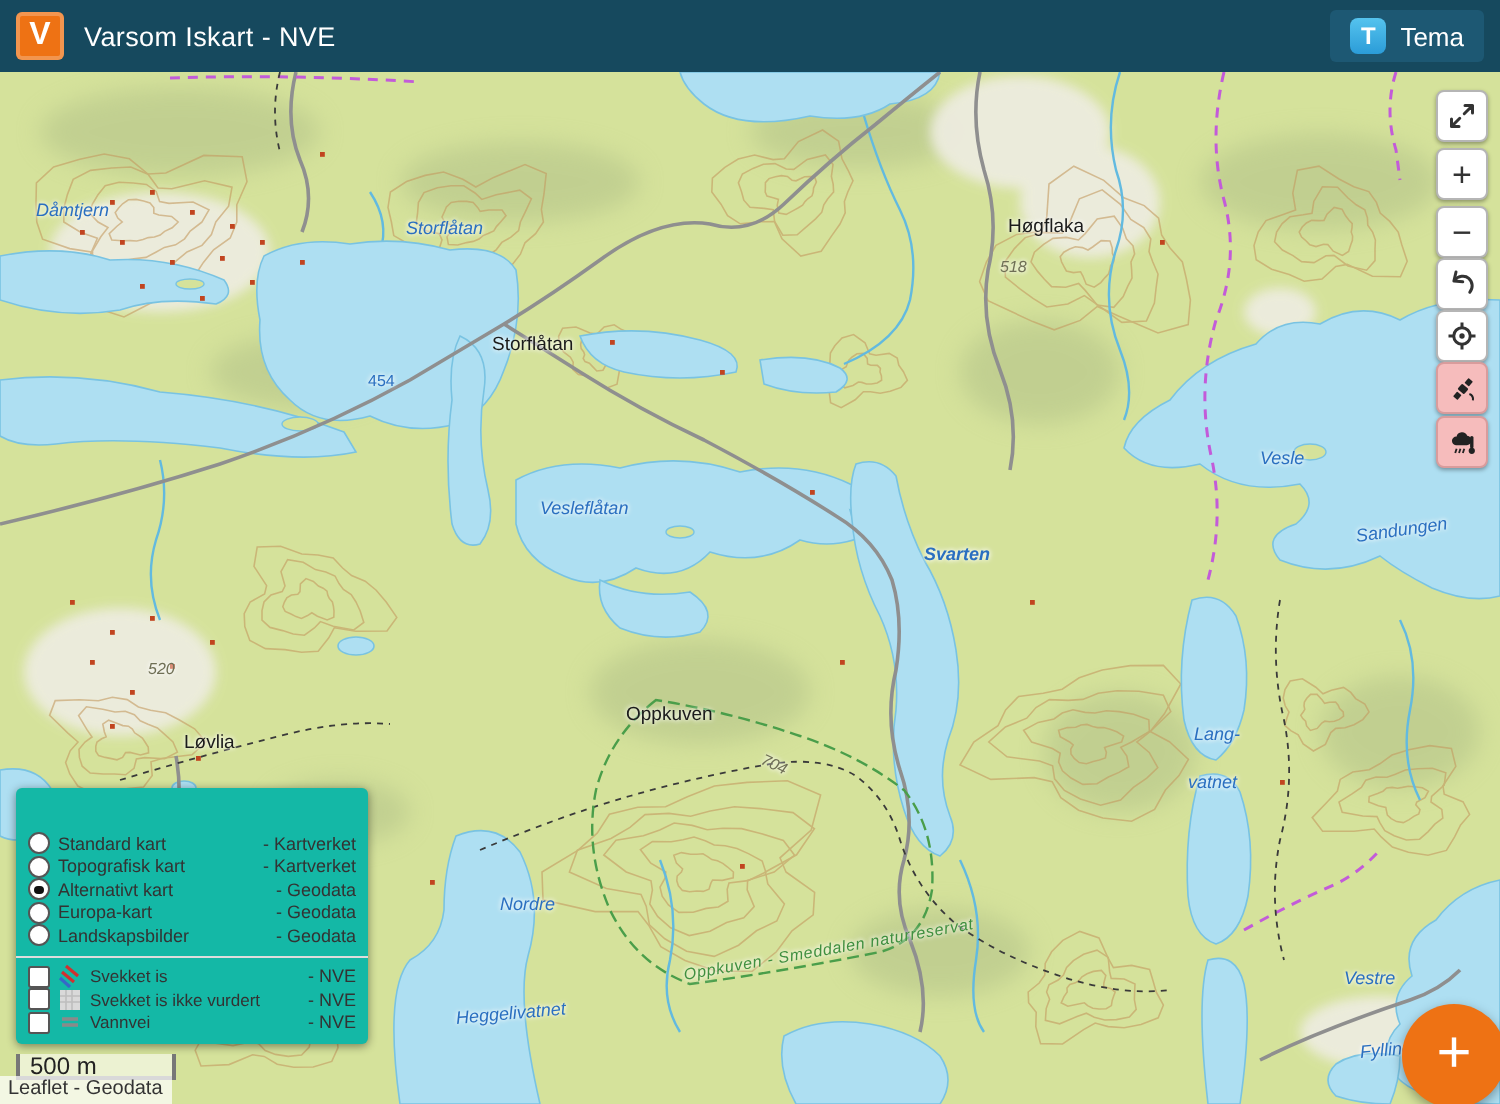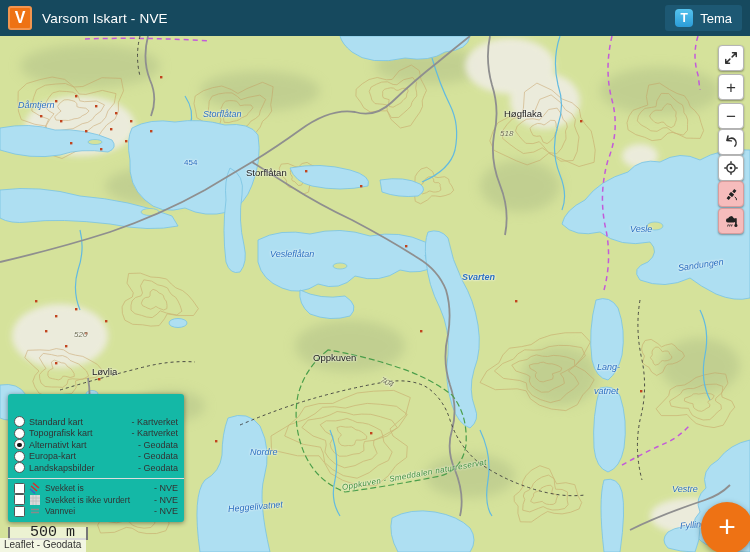--- a/index.html
+++ b/index.html
@@ -25,21 +25,21 @@
 
   
   .map{position:relative;width:750px;height:516px;overflow:hidden;
     background:#D5E29B;cursor:grab;}
   .map svg.terrain{position:absolute;left:0;top:0;}
 
   .mlabel{position:absolute;white-space:nowrap;pointer-events:none;
     transform-origin:left center;
     text-shadow:0 0 2px rgba(255,255,255,.95),0 0 3px rgba(255,255,255,.8);}
   .mlabel.water{color:#2A6FC0;font-style:italic;font-size:9px;}
-  .mlabel.water-num{color:#2A6FC0;font-size:8px;}
+  .mlabel.water-num{color:#2A6FC0;font-size:8px;margin-top:28px;}
   .mlabel.place{color:#1b1b1b;font-size:9.5px;}
   .mlabel.elev{color:#6F6F55;font-style:italic;font-size:8px;}
   .mlabel.reserve{color:#3F8F3F;font-style:italic;font-size:8px;letter-spacing:.4px;}
 
   
   .ctrl{position:absolute;right:6px;width:26px;height:26px;background:#fff;
     border:1px solid #b5b5b5;border-radius:4px;box-shadow:0 1px 2px rgba(0,0,0,.35);
     display:flex;align-items:center;justify-content:center;color:#333;
     cursor:pointer;padding:0;font-family:inherit;}
   .ctrl.pink{background:#F6BCBC;border-color:#D99C9C;}
@@ -55,21 +55,21 @@
   .radio.sel::after{content:"";width:4.5px;height:4.5px;background:#111;border-radius:50%;}
   .cbox{flex:0 0 auto;width:9px;height:9px;border:1px solid #555;border-radius:1.5px;background:#fff;}
   .lyr-ic{flex:0 0 auto;width:12px;height:12px;}
   .src{margin-left:auto;color:#333;white-space:nowrap;}
   .pdivider{border-top:1px solid #ddd;margin:4px -6px 4px -6px;}
   .ovl-lbl{font-size:8.5px;white-space:nowrap;}
 
   
   .scale{position:absolute;left:8px;bottom:12px;width:80px;height:13px;
     border:2px solid #777;border-top:none;background:rgba(255,255,255,.55);
-    font-size:15px;color:#222;line-height:12px;padding:0 0 0 20px;box-sizing:border-box;font-family:Liberation Mono, monospace;}
+    font-size:12px;color:#222;line-height:12px;padding:0 0 0 5px;box-sizing:border-box;}
   .attrib{position:absolute;left:0;bottom:0;background:rgba(255,255,255,.72);
     padding:1px 5px 2px 4px;font-size:10px;color:#333;}
 
   
   .fab{position:absolute;right:-3px;bottom:-2px;width:52px;height:52px;
     border-radius:50%;background:#EE7214;border:none;color:#fff;cursor:pointer;
     box-shadow:0 2px 6px rgba(0,0,0,.35);display:flex;align-items:center;
     justify-content:center;}
   .fab span{font-size:30px;font-weight:300;line-height:1;margin-top:-2px;}
 </style>

